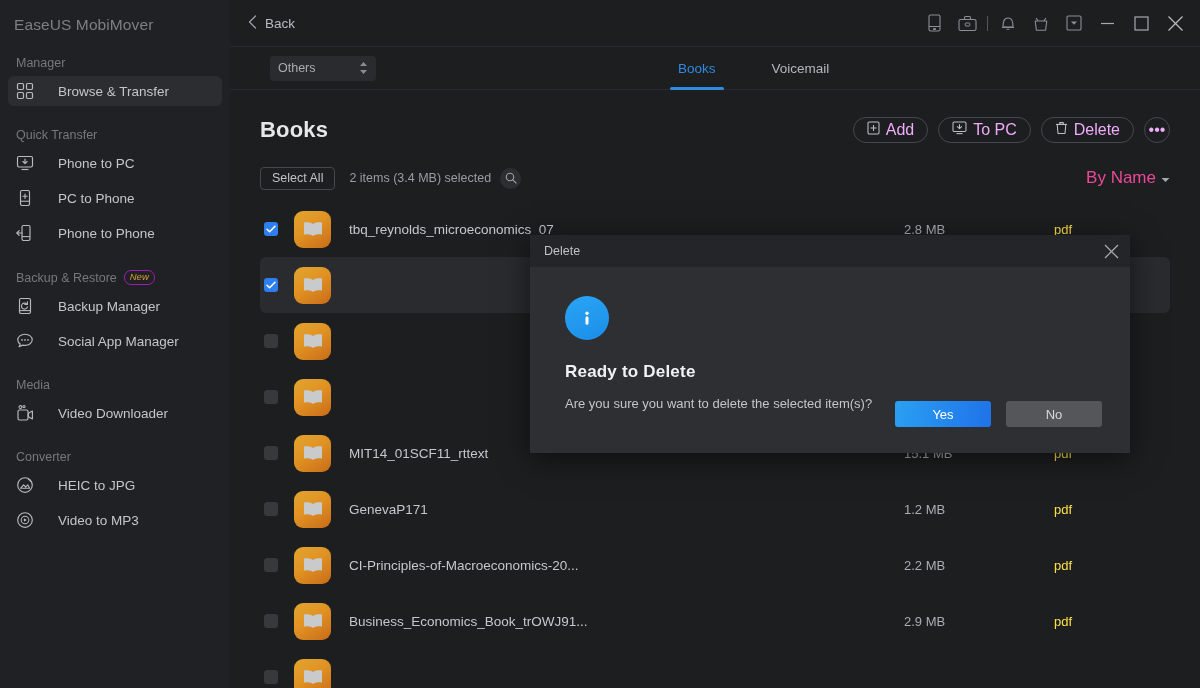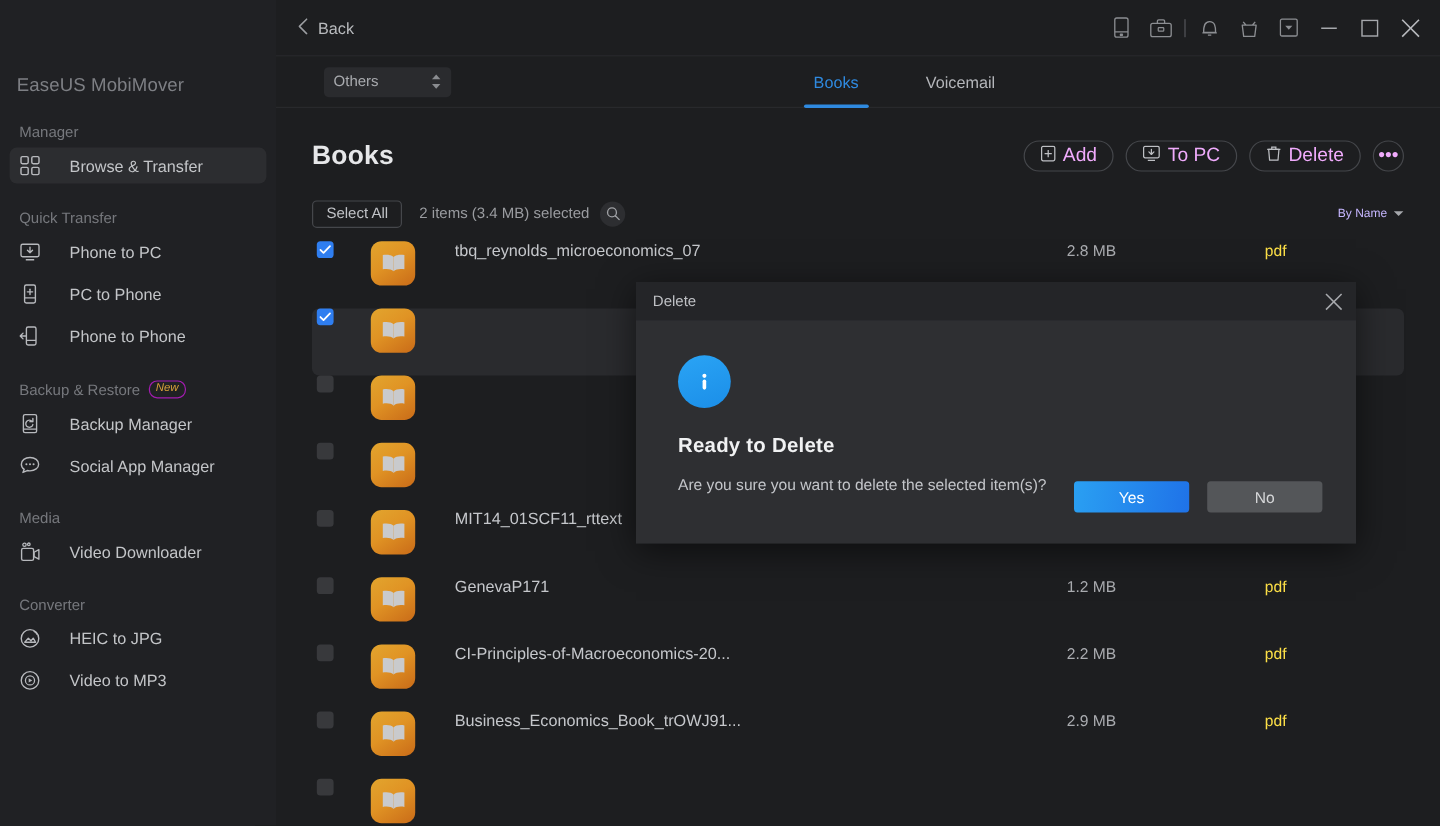--- a/index.html
+++ b/index.html
@@ -15,21 +15,21 @@
 
   
   .sidebar {
     width: 230px; height: 688px;
     background: #202124;
     flex: 0 0 230px;
     position: relative;
   }
   .brand {
     font-size: 15.5px; color: #7d7f84;
-    padding: 16px 0 0 14px; letter-spacing: .1px; margin-top: 47px;
+    padding: 16px 0 0 14px; letter-spacing: .1px;
   }
   .nav-group-label {
     font-size: 12.5px; color: #76787d;
     padding: 0 0 0 16px; margin-top: 22px; margin-bottom: 6px;
     display: flex; align-items: center; gap: 7px;
   }
   .badge-new {
     font-size: 9.5px; color: #d8a03a; font-style: italic;
     border: 1px solid #a21caf; border-radius: 7px;
     padding: 0px 5px 1px 5px; line-height: 12px;
@@ -114,29 +114,29 @@
     display: flex; align-items: center; padding: 0 11px;
     font-size: 12.5px; color: #c0c2c6; cursor: pointer;
   }
   .sel-info { margin-left: 14px; font-size: 12.5px; color: #9a9ca0; }
   .search-circle {
     margin-left: 9px; width: 21px; height: 21px; border-radius: 50%;
     background: #2d2e31; display: flex; align-items: center; justify-content: center;
     cursor: pointer; color: #a0a2a6;
   }
   .sort-by {
-    margin-left: auto; font-size: 10px; color: #c4b5fd; cursor: pointer;
+    margin-left: auto; font-size: 17px; color: #ec4899; cursor: pointer;
     display: flex; align-items: center; gap: 5px;
   }
 
   
   .filelist { margin-top: 8px; position: relative; }
   .frow {
-    height: 56px; display: flex; 
-    border-radius: 6px; padding: 0 6px 0 4px; cursor: pointer; gap: 15px;
+    height: 56px; display: flex; align-items: center;
+    border-radius: 6px; padding: 0 6px 0 4px; cursor: pointer;
   }
   .frow.selected { background: #2a2b2e; }
   .cb {
     width: 14px; height: 14px; border-radius: 3px;
     background: #38393c; flex: 0 0 14px; margin-right: 16px;
     display: flex; align-items: center; justify-content: center;
   }
   .cb.on { background: #2f7ef0; }
   .cb .tick { display: none; }
   .cb.on .tick { display: block; }

